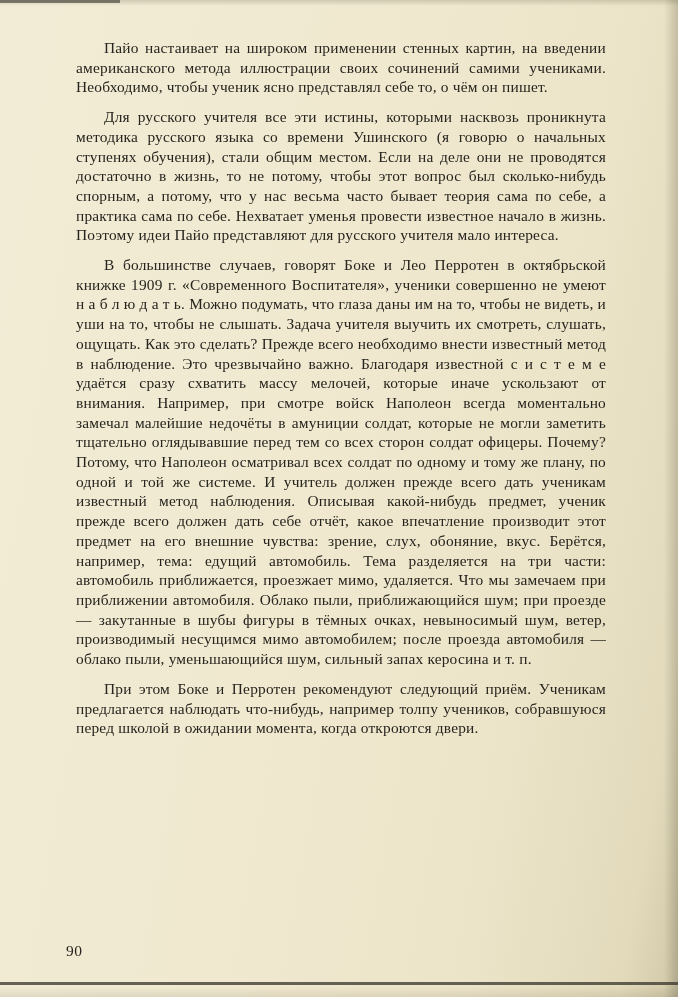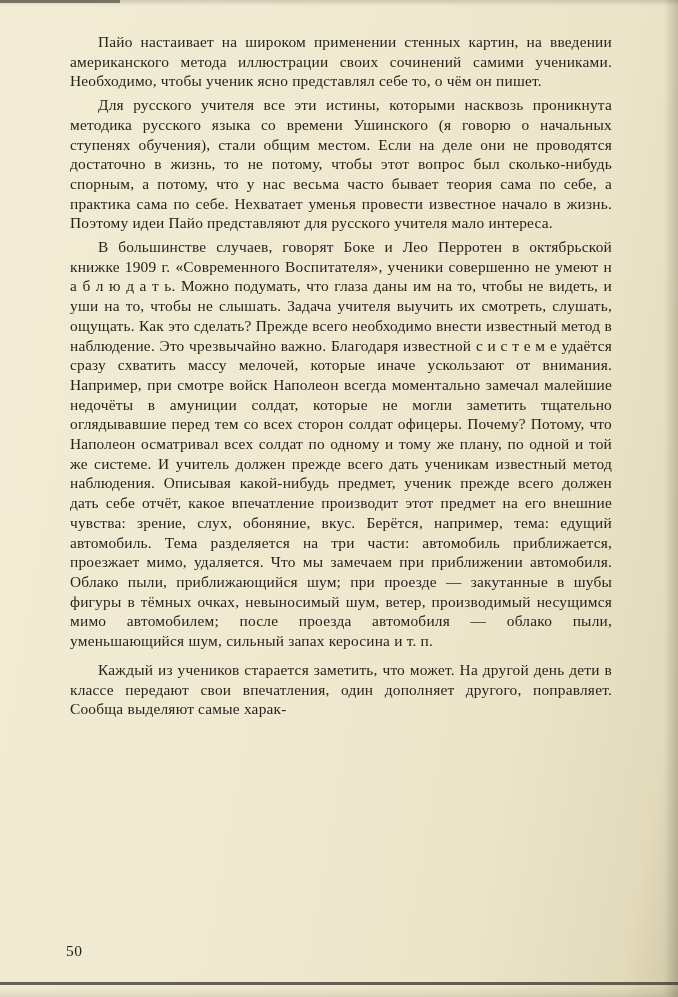--- a/index.html
+++ b/index.html
@@ -60,21 +60,21 @@
     left: 66px;
     right: 62px;
     top: 28px;
     color: #26241e;
     font-size: 15.4px;
     line-height: 19.7px;
     text-align: justify;
     letter-spacing: 0.2px;
   }
   .para {
-    margin: 4px;
+    margin: 10px;
     text-indent: 28px;
   }
   .para.gap-before {
     margin-top: 9px;
   }
   .page-number {
     position: absolute;
     left: 66px;
     top: 942px;
     color: #26241e;
@@ -85,19 +85,19 @@
 </head>
 <body>
 
 <div class="scan-page">
   <div class="top-corner-mark"></div>
 
   <div class="text-block">
     <p class="para">Пайо настаивает на широком применении стенных картин, на введении американского метода иллюстрации своих сочинений самими учениками. Необходимо, чтобы ученик ясно представлял себе то, о чём он пишет.</p>
     <p class="para">Для русского учителя все эти истины, которыми насквозь проникнута методика русского языка со времени Ушинского (я говорю о начальных ступенях обучения), стали общим местом. Если на деле они не проводятся достаточно в жизнь, то не потому, чтобы этот вопрос был сколько-нибудь спорным, а потому, что у нас весьма часто бывает теория сама по себе, а практика сама по себе. Нехватает уменья провести известное начало в жизнь. Поэтому идеи Пайо представляют для русского учителя мало интереса.</p>
     <p class="para">В большинстве случаев, говорят Боке и Лео Перротен в октябрьской книжке 1909 г. «Современного Воспитателя», ученики совершенно не умеют  н а б л ю д а т ь.  Можно подумать, что глаза даны им на то, чтобы не видеть, и уши на то, чтобы не слышать. Задача учителя выучить их смотреть, слушать, ощущать. Как это сделать? Прежде всего необходимо внести известный метод в наблюдение. Это чрезвычайно важно. Благодаря известной  с и с т е м е  удаётся сразу схватить массу мелочей, которые иначе ускользают от внимания. Например, при смотре войск Наполеон всегда моментально замечал малейшие недочёты в амуниции солдат, которые не могли заметить тщательно оглядывавшие перед тем со всех сторон солдат офицеры. Почему? Потому, что Наполеон осматривал всех солдат по одному и тому же плану, по одной и той же системе. И учитель должен прежде всего дать ученикам известный метод наблюдения. Описывая какой-нибудь предмет, ученик прежде всего должен дать себе отчёт, какое впечатление производит этот предмет на его внешние чувства: зрение, слух, обоняние, вкус. Берётся, например, тема: едущий автомобиль. Тема разделяется на три части: автомобиль приближается, проезжает мимо, удаляется. Что мы замечаем при приближении автомобиля. Облако пыли, приближающийся шум; при проезде — закутанные в шубы фигуры в тёмных очках, невыносимый шум, ветер, производимый несущимся мимо автомобилем; после проезда автомобиля — облако пыли, уменьшающийся шум, сильный запах керосина и т. п.</p>
-    <p class="para gap-before">Каждый из учеников старается заметить, что может. На другой день дети в классе передают свои впечатления, один дополняет другого, поправляет. Сообща выделяют самые харак-</p>
+    <p class="para">При этом Боке и Перротен рекомендуют следующий приём. Ученикам предлагается наблюдать что-нибудь, например толпу учеников, собравшуюся перед школой в ожидании момента, когда откроются двери.</p>
   </div>
 
-  <div class="page-number">50</div>
+  <div class="page-number">90</div>
 
   <div class="bottom-scan-line"></div>
 </div>
 
 </body></html>

